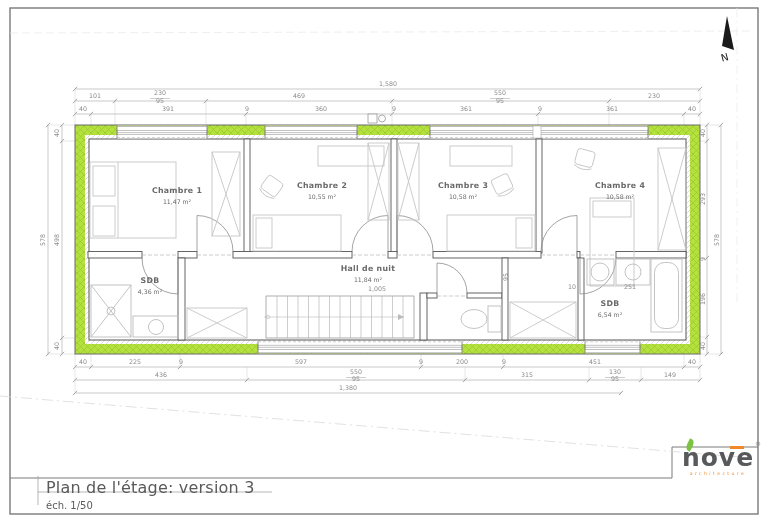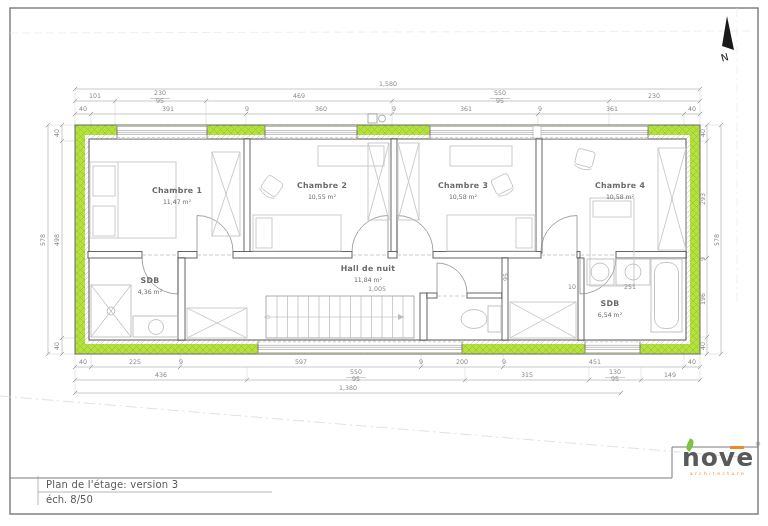--- a/index.html
+++ b/index.html
@@ -1,20 +1,20 @@
 <!DOCTYPE html>
 <html><head>
 <meta charset="utf-8">
 <style>
   html,body{margin:0;padding:0;background:#fff;}
   #stage{position:relative;width:768px;height:526px;background:#fff;overflow:hidden;
          font-family:"DejaVu Sans",sans-serif;}
   #plan-svg{position:absolute;left:0;top:0;}
   .titleblock{position:absolute;left:46px;top:479px;color:#5a5a5a;line-height:1.15;}
-  .titleblock .t1{font-size:10px;letter-spacing:.2px;}
+  .titleblock .t1{font-size:16px;letter-spacing:.2px;}
   .titleblock .t2{font-size:10px;margin-top:3px;}
   .logo{position:absolute;left:681px;top:445px;width:74px;text-align:center;}
   .logo-word{position:relative;display:inline-block;font-size:25px;font-weight:600;
              color:#58595b;letter-spacing:1px;line-height:1;}
   .logo-leaf{position:absolute;left:5px;top:-6px;width:6px;height:12px;background:#7dc242;
              border-radius:0 60% 0 60%;transform:rotate(28deg);}
   .logo-bar{position:absolute;left:48px;top:1px;width:14px;height:3px;background:#f0892a;}
   .logo-reg{position:absolute;right:-8px;top:-4px;font-size:6px;color:#8a8a8a;}
   .logo-sub{font-size:4.6px;letter-spacing:2.4px;color:#f0892a;margin-top:1px;}
   .north-n{position:absolute;left:721px;top:52px;font-size:10px;color:#222;
@@ -424,21 +424,21 @@
         <text x="368" y="281.5" font-size="6.2" fill="#6a6a6a" text-anchor="middle" font-family="DejaVu Sans, sans-serif">11,84 m²</text>
         <text x="150" y="283" font-size="7.8" font-weight="600" fill="#6a6a6a" text-anchor="middle" letter-spacing="0.3" font-family="DejaVu Sans, sans-serif">SDB</text>
         <text x="150" y="293.5" font-size="6.2" fill="#6a6a6a" text-anchor="middle" font-family="DejaVu Sans, sans-serif">4,36 m²</text>
         <text x="610" y="306" font-size="7.8" font-weight="600" fill="#6a6a6a" text-anchor="middle" letter-spacing="0.3" font-family="DejaVu Sans, sans-serif">SDB</text>
         <text x="610" y="316.5" font-size="6.2" fill="#6a6a6a" text-anchor="middle" font-family="DejaVu Sans, sans-serif">6,54 m²</text>
       </g>
 </svg>
 
 <div class="titleblock">
   <div class="t1">Plan de l'étage: version 3</div>
-  <div class="t2">éch. 8/50</div>
+  <div class="t2">éch. 1/50</div>
 </div>
 
 <span class="north-n">N</span>
 
 <div class="logo">
   <span class="logo-word">
     <span>nove</span>
     <span class="logo-leaf"></span>
     <span class="logo-bar"></span>
     <span class="logo-reg">®</span>

